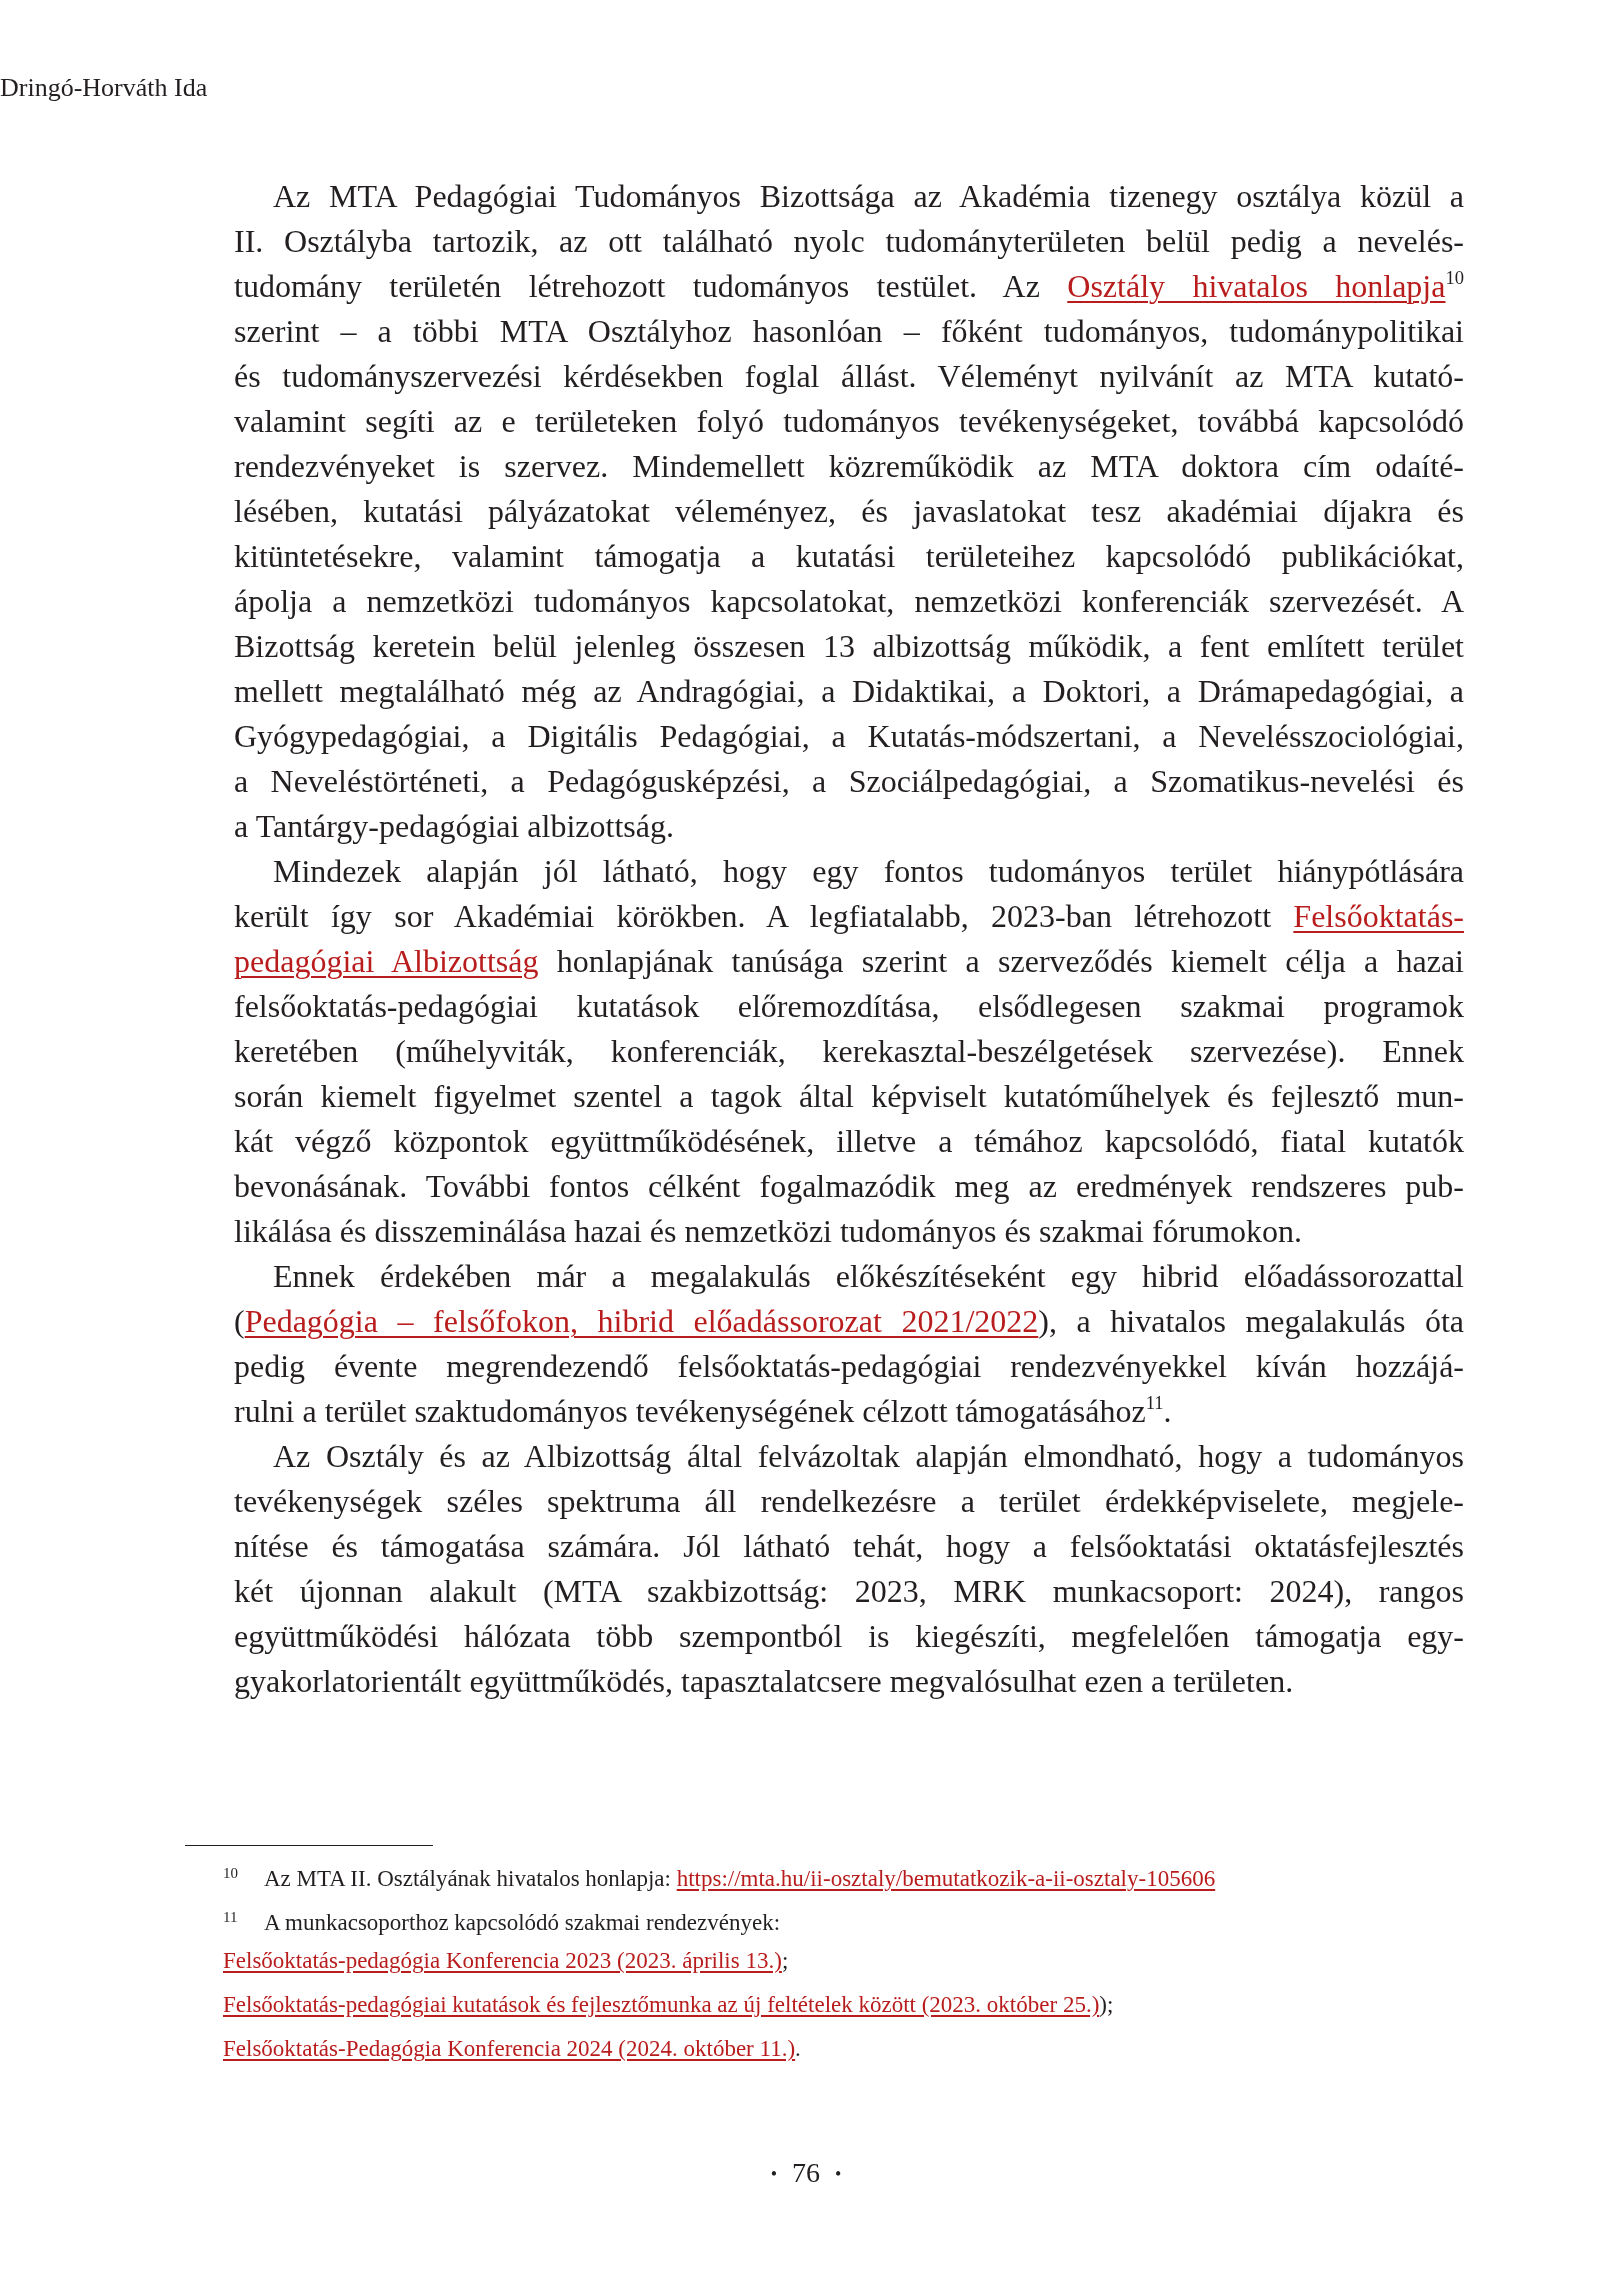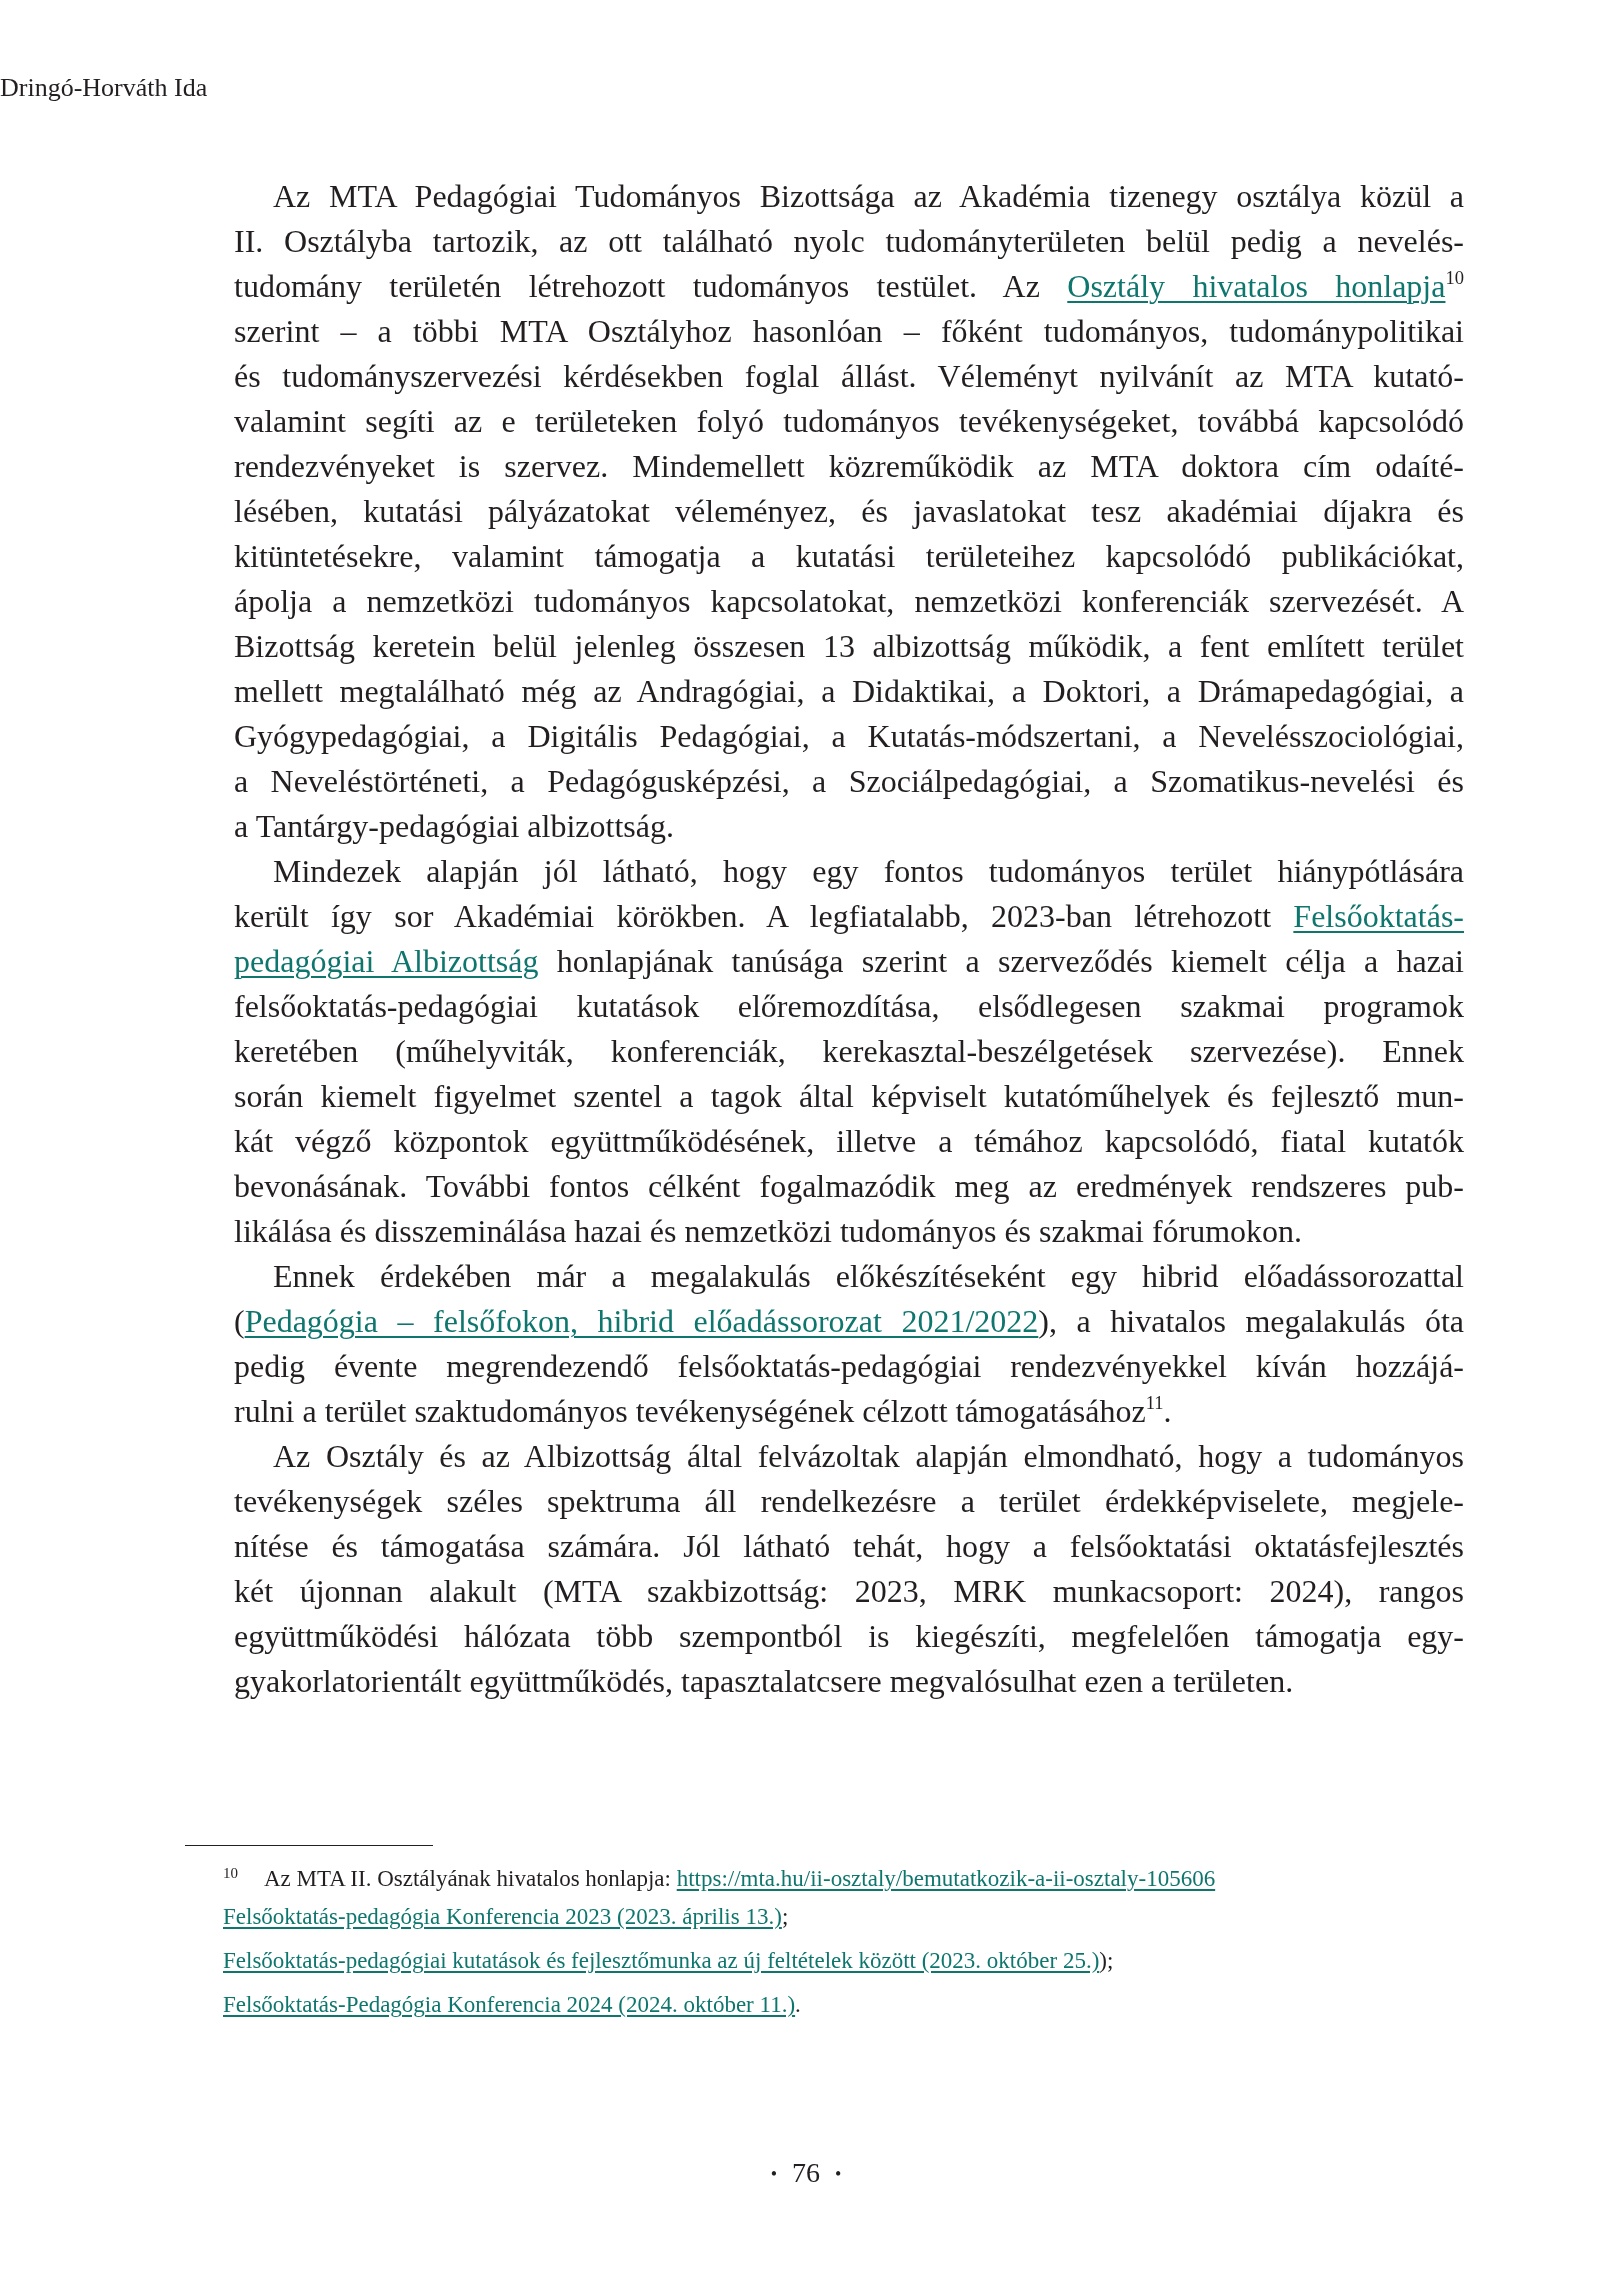--- a/index.html
+++ b/index.html
@@ -5,21 +5,21 @@
   html, body { margin: 0; padding: 0; background: #ffffff; }
   body { width: 1612px; height: 2295px; position: relative; overflow: hidden;
          font-family: "Liberation Serif", "DejaVu Serif", serif; color: #231f20; }
   .running-header { position: absolute; left: 0; width: 1612px; top: 71px; height: 33px;
          line-height: 33px; font-size: 26px; }
   .body-text { position: absolute; left: 186px; top: 174px; width: 1278px; }
   .line { display: block; height: 45px; line-height: 45px; font-size: 32px;
           text-align: justify; text-align-last: justify; white-space: nowrap; margin-left: 48px; }
   .line.last { text-align-last: left; }
   .line.indent { padding-left: 39px; }
-  a.link { color: #0f766e; text-decoration: underline; text-decoration-thickness: 1.7px;
+  a.link { color: #b91c1c; text-decoration: underline; text-decoration-thickness: 1.7px;
            text-underline-offset: 4.1px; }
   sup.fnref { font-size: 0.58em; line-height: 0; vertical-align: 0.7em; }
   .fn-rule { position: absolute; left: 185px; top: 1845px; width: 248px; height: 0;
              border-top: 1.7px solid #231f20; }
   .footnotes { position: absolute; left: 186px; top: 1851px; width: 1278px; margin-left: 37px; }
   .fn-line { display: block; height: 44px; line-height: 44px; font-size: 23px; white-space: nowrap; }
   .fn-num { display: inline-block; width: 41px; font-size: 15px; vertical-align: 8.3px; }
   .fn-line .link { text-underline-offset: 3.3px; }
   .page-number { position: absolute; left: 0; width: 1612px; top: 2155px; height: 36px;
                  line-height: 36px; font-size: 28px; text-align: center; }
@@ -65,20 +65,21 @@
     <div class="line"><span>tevékenységek széles spektruma áll rendelkezésre a terület érdekképviselete, megjele-</span></div>
     <div class="line"><span>nítése és támogatása számára. Jól látható tehát, hogy a felsőoktatási oktatásfejlesztés</span></div>
     <div class="line"><span>két újonnan alakult (MTA szakbizottság: 2023, MRK munkacsoport: 2024), rangos</span></div>
     <div class="line"><span>együttműködési hálózata több szempontból is kiegészíti, megfelelően támogatja egy-</span></div>
     <div class="line last"><span>gyakorlatorientált együttműködés, tapasztalatcsere megvalósulhat ezen a területen.</span></div>
   </div>
 
 <div class="fn-rule"></div>
 <div class="footnotes" id="footnotes">
     <div class="fn-line"><span class="fn-num">10</span><span>Az MTA II. Osztályának hivatalos honlapja: </span><a class="link" href="#">https://mta.hu/ii-osztaly/bemutatkozik-a-ii-osztaly-105606</a></div>
+    <div class="fn-line"><span class="fn-num">11</span><span>A munkacsoporthoz kapcsolódó szakmai rendezvények:</span></div>
     <div class="fn-line"><a class="link" href="#">Felsőoktatás-pedagógia Konferencia 2023 (2023. április 13.)</a><span>;</span></div>
     <div class="fn-line"><a class="link" href="#">Felsőoktatás-pedagógiai kutatások és fejlesztőmunka az új feltételek között (2023. október 25.)</a><span>);</span></div>
     <div class="fn-line"><a class="link" href="#">Felsőoktatás-Pedagógia Konferencia 2024 (2024. október 11.)</a><span>.</span></div>
   </div>
 
 <div class="page-number">
   <span class="dot">•</span><span>76</span><span class="dot">•</span>
 </div>
 
 

